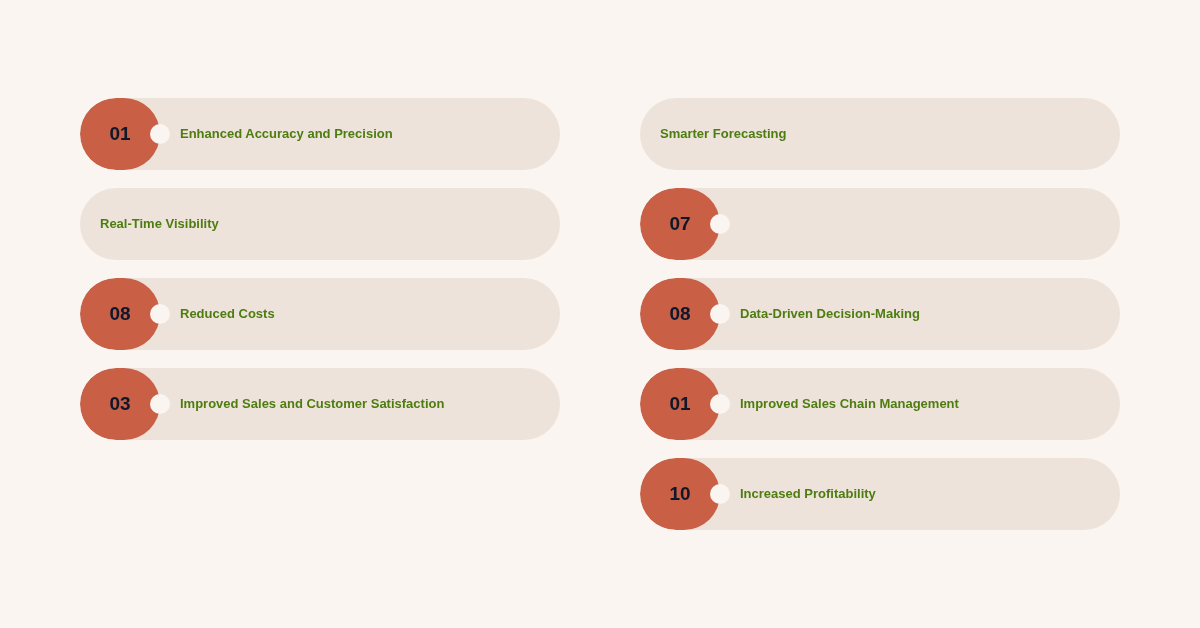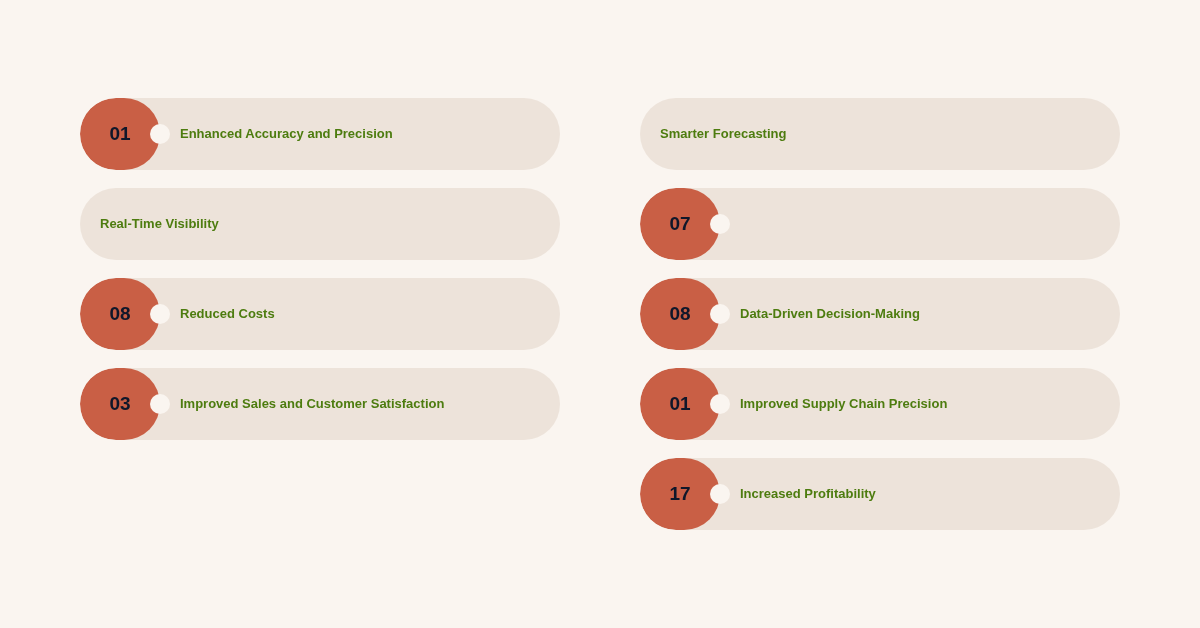--- a/index.html
+++ b/index.html
@@ -108,20 +108,20 @@
       </div>
       <div class="item">
         <div class="number-badge">07</div>
       </div>
       <div class="item">
         <div class="number-badge">08</div>
         <div class="item-label">Data-Driven Decision-Making</div>
       </div>
       <div class="item">
         <div class="number-badge">01</div>
-        <div class="item-label">Improved Supply Chain Precision</div>
+        <div class="item-label">Improved Sales Chain Management</div>
       </div>
       <div class="item">
-        <div class="number-badge">17</div>
+        <div class="number-badge">10</div>
         <div class="item-label">Increased Profitability</div>
       </div>
     </div>
   </div>
 
 </body></html>

